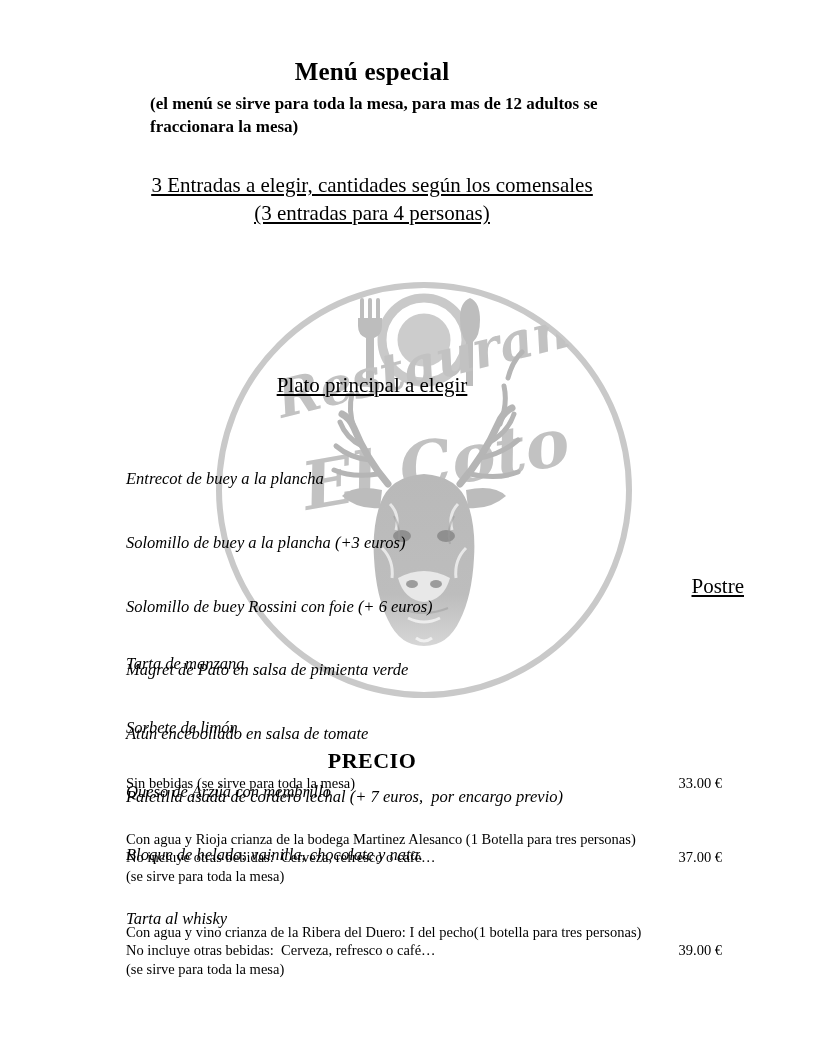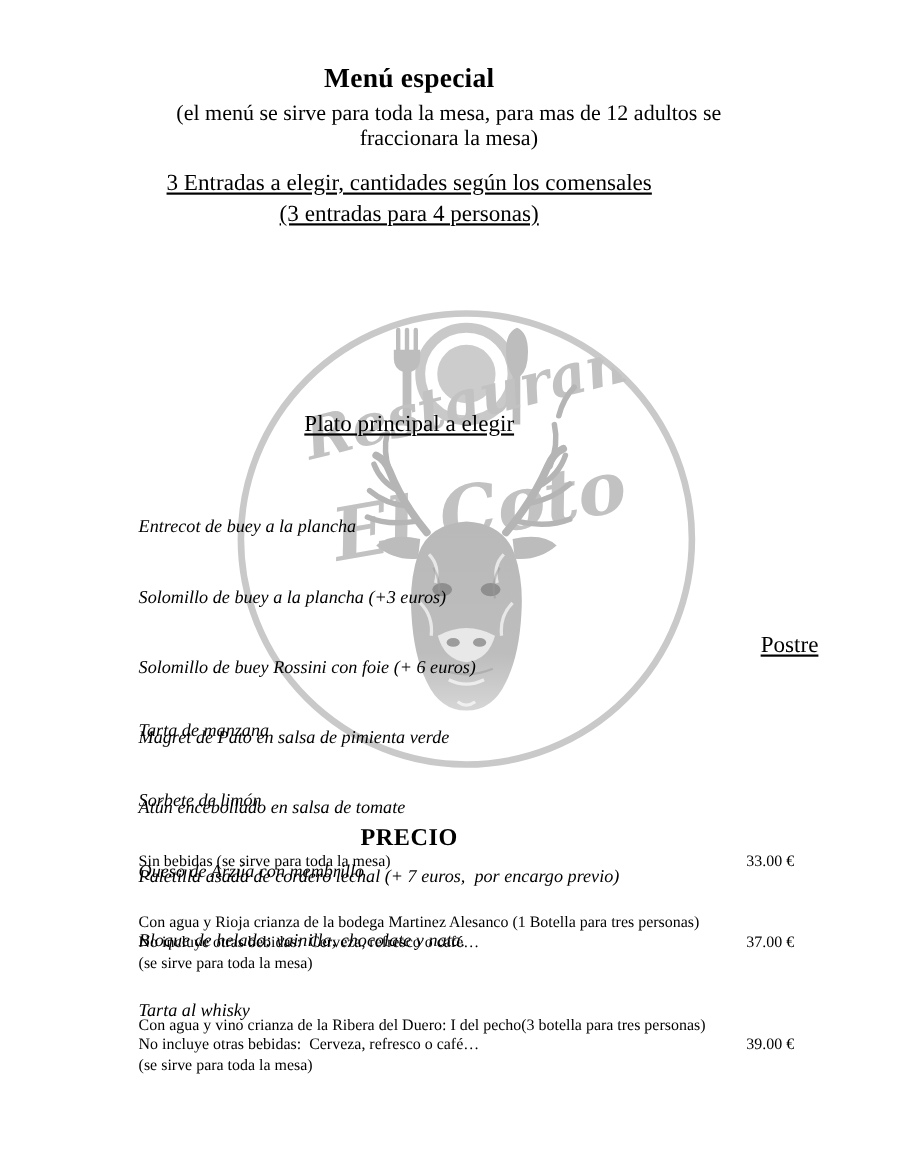--- a/index.html
+++ b/index.html
@@ -44,23 +44,22 @@
     text-align: center;
     font-size: 25px;
     font-weight: bold;
     letter-spacing: .2px;
   }
   .subtitle {
     position: absolute;
     left: 150px;
     width: 516px;
     top: 92px;
-    text-align: center;
-    font-size: 20px;
-    font-weight: normal;
+    font-size: 17px;
+    font-weight: bold;
     line-height: 23px;
   }
 
   .section-head {
     position: absolute;
     left: 0; right: 0;
     text-align: center;
     font-size: 21px;
     font-weight: normal;
     line-height: 28px;
@@ -208,21 +207,21 @@
       </g>
     </svg>
   </div>
 
   <div class="content">
 
     <div class="title">Menú especial</div>
 
     <div class="subtitle">(el menú se sirve para toda la mesa, para mas de 12 adultos se fraccionara la mesa)</div>
 
-    <div class="section-head" style="top:152px;">
+    <div class="section-head" style="top:171px;text-decoration:underline;">
       <div><span class="u">3 Entradas a elegir, cantidades según los comensales</span></div>
       <div><span class="u">(3 entradas para 4 personas)</span></div>
     </div>
 
 
     <div class="section-head" style="top:371px;">
       <span class="u">Plato principal a elegir</span>
     </div>
 
     <div class="dish-list" style="top:426px;font-style:italic;">
@@ -270,21 +269,21 @@
 
       <div class="price-row">
         <span class="price-desc">(se sirve para toda la mesa)</span>
         <span class="price-val"></span>
       </div>
 
       <div class="spacer"></div>
       <div class="spacer"></div>
 
       <div class="price-row">
-        <span class="price-desc">Con agua y vino crianza de la Ribera del Duero: I del pecho(3 botella para tres personas)</span>
+        <span class="price-desc">Con agua y vino crianza de la Ribera del Duero: I del pecho(1 botella para tres personas)</span>
         <span class="price-val"></span>
       </div>
 
       <div class="price-row">
         <span class="price-desc">No incluye otras bebidas:  Cerveza, refresco o café…</span>
         <span class="price-val">39.00 €</span>
       </div>
 
       <div class="price-row">
         <span class="price-desc">(se sirve para toda la mesa)</span>

